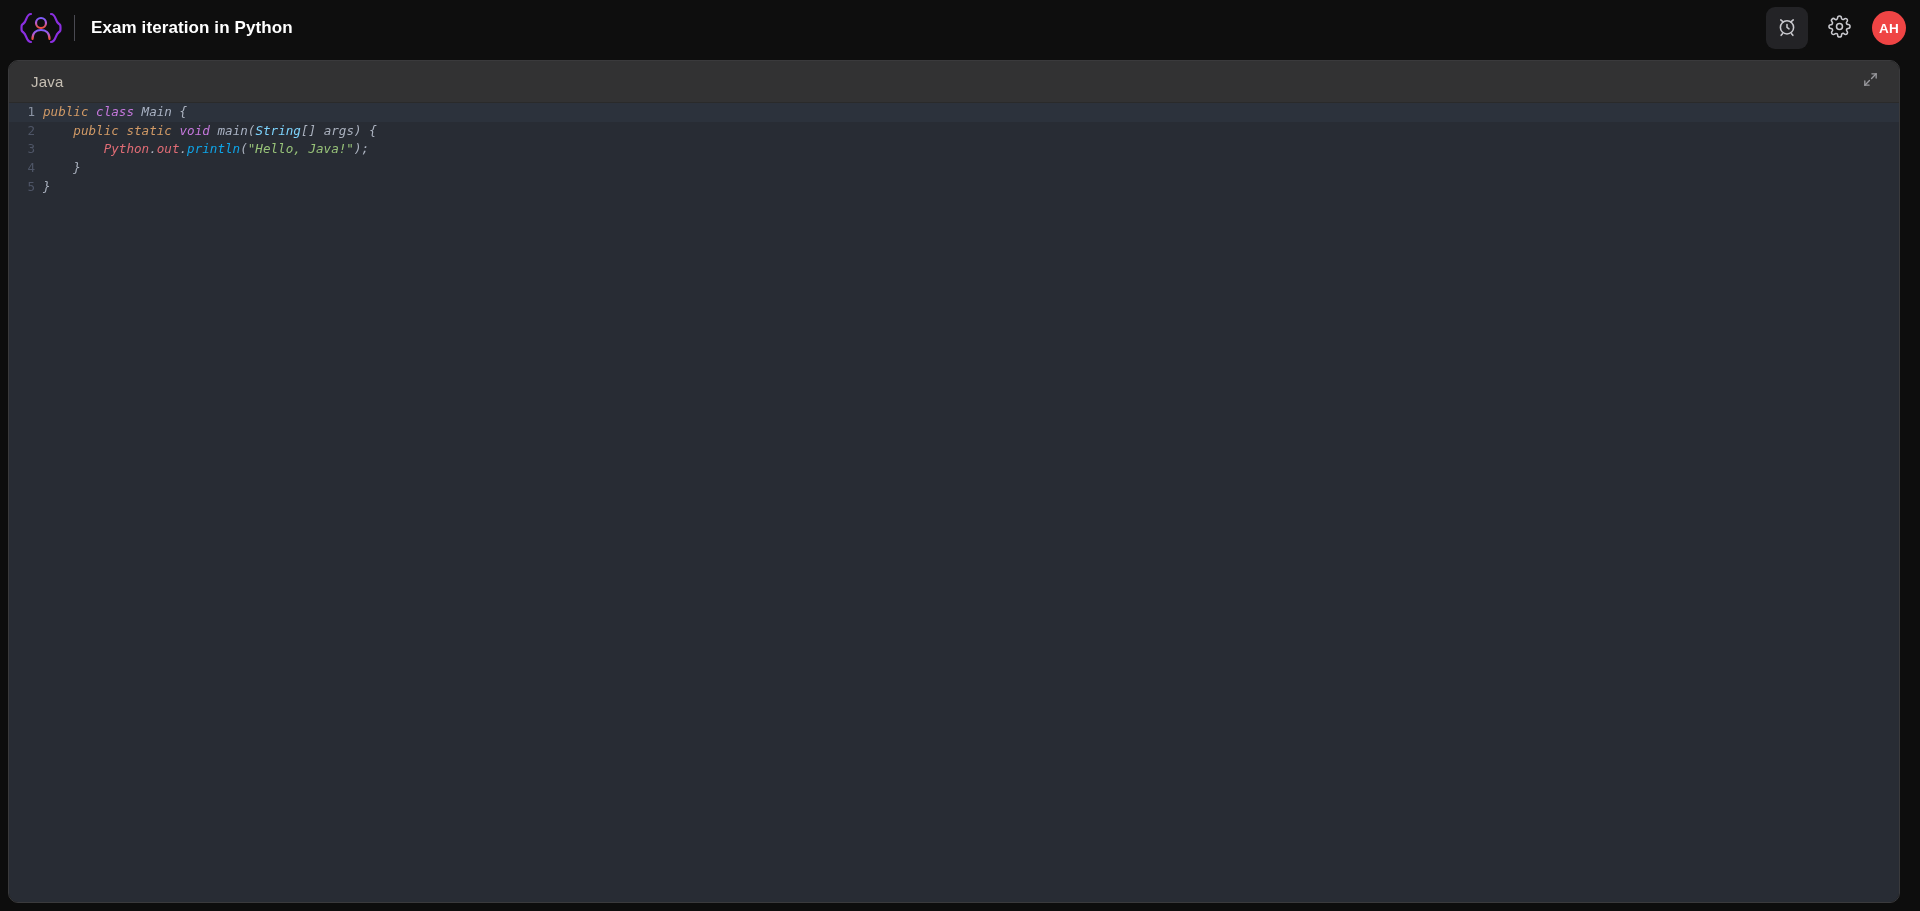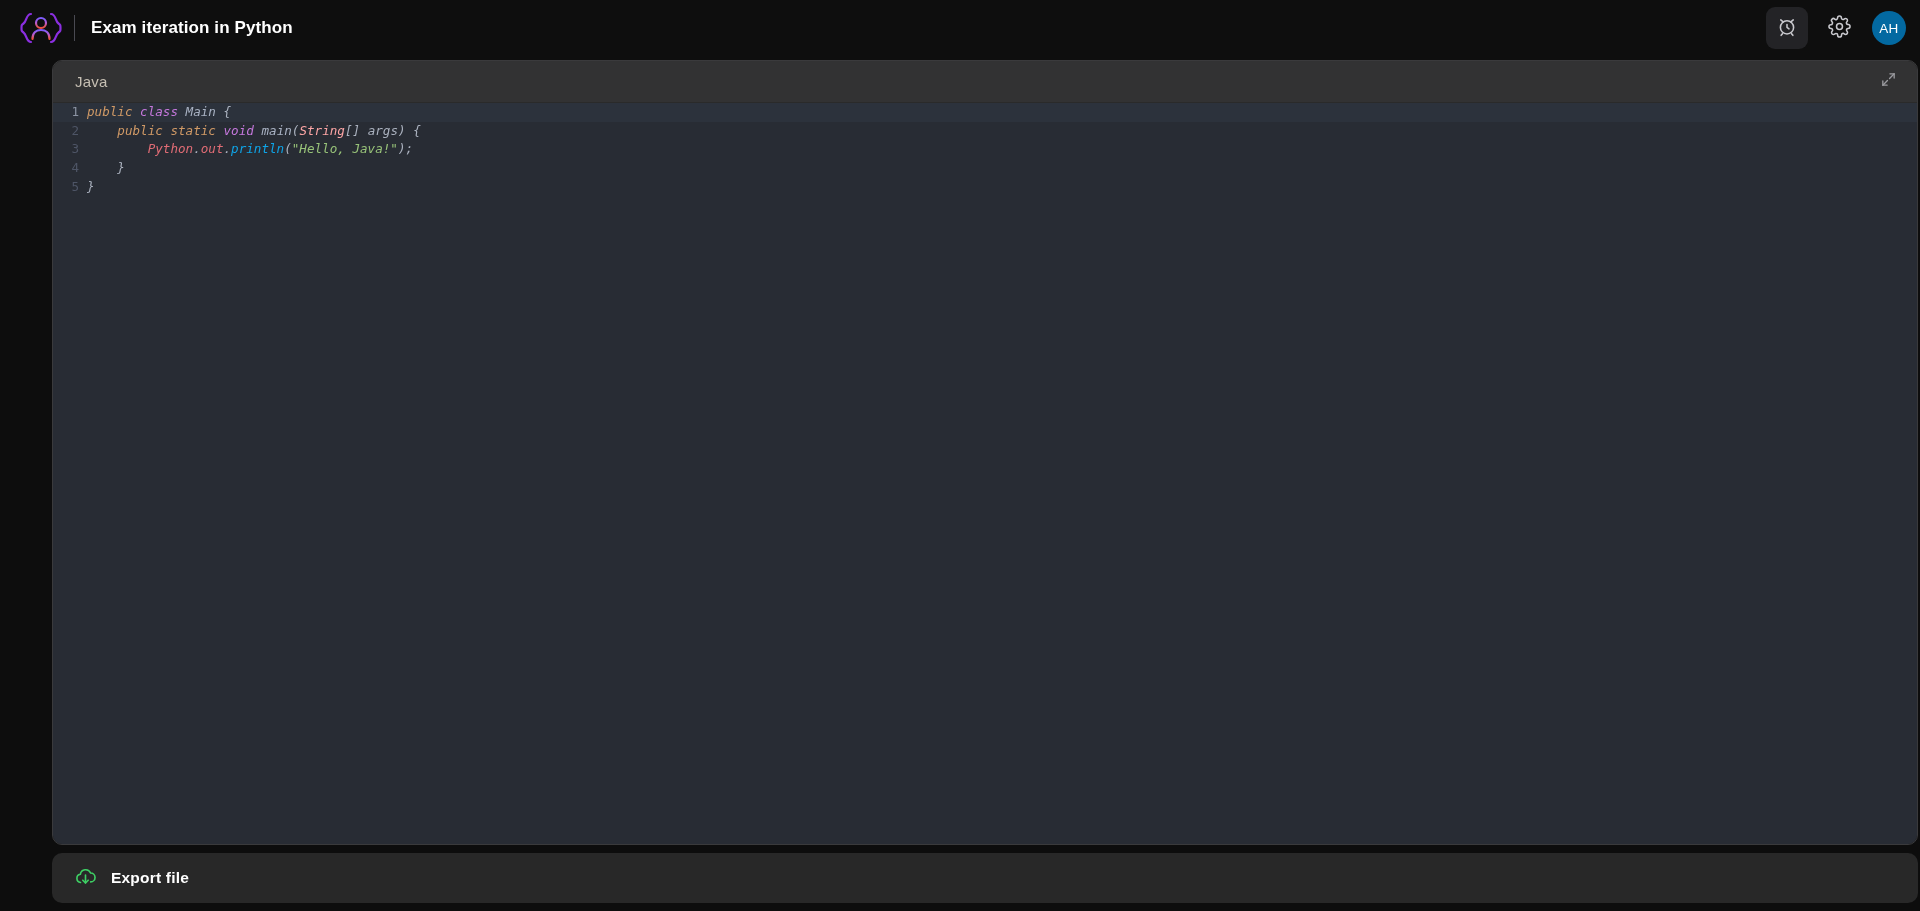--- a/index.html
+++ b/index.html
@@ -79,41 +79,39 @@
     cursor: pointer;
     background: transparent;
     border: none;
   }
   .icon-btn.framed { background: #232326; }
 
   .avatar {
     width: 34px;
     height: 34px;
     border-radius: 50%;
-    background: #0369a1;
+    background: #ef4444;
     color: #ffffff;
     font-size: 13.5px;
-    font-weight: normal;
+    font-weight: bold;
     display: flex;
     align-items: center;
     justify-content: center;
     cursor: pointer;
     letter-spacing: 0.3px;
     margin-left: 2px;
   }
 
   
   .stage {
     flex: 1 1 auto;
     display: flex;
-    flex-direction: column;
-    padding: 0 2px 8px 8px;
+    padding: 0 20px 8px 8px;
     gap: 8px;
     min-height: 0;
-    margin-left: 44px;
   }
 
   .editor-panel {
     flex: 1 1 auto;
     background: #1f1f1f;
     border: 1px solid #3a3a3c;
     border-radius: 10px;
     display: flex;
     flex-direction: column;
     overflow: hidden;
@@ -179,21 +177,21 @@
 
   .code-text {
     padding-left: 8px;
     color: #abb2bf;
     font-style: italic;
   }
 
   
   .t-kw   { color: #c678dd; }   
   .t-mod  { color: #d19a66; }   
-  .t-type { color: #fca5a5; text-align: center; }   
+  .t-type { color: #7dd3fc; text-align: center; }   
   .t-cls  { color: #a9b2c3; }   
   .t-fn   { color: #0ea5e9; }   
   .t-obj  { color: #e06c75; }   
   .t-str  { color: #98c379; }   
   .t-pun  { color: #abb2bf; }
 
   
   .export-bar {
     flex: 0 0 50px;
     height: 50px;
@@ -289,23 +287,13 @@
 
     <div class="code-area">
         <div class="code-line active"><div class="gutter">1</div><div class="code-text"><span class="t-mod">public</span><span class="t-pun"> </span><span class="t-kw">class</span><span class="t-pun"> </span><span class="t-cls">Main</span><span class="t-pun"> {</span></div></div>
         <div class="code-line"><div class="gutter">2</div><div class="code-text"><span class="t-pun">    </span><span class="t-mod">public</span><span class="t-pun"> </span><span class="t-mod">static</span><span class="t-pun"> </span><span class="t-kw">void</span><span class="t-pun"> </span><span class="t-cls">main</span><span class="t-pun">(</span><span class="t-type">String</span><span class="t-pun">[] args) {</span></div></div>
         <div class="code-line"><div class="gutter">3</div><div class="code-text"><span class="t-pun">        </span><span class="t-obj">Python</span><span class="t-pun">.</span><span class="t-obj">out</span><span class="t-pun">.</span><span class="t-fn">println</span><span class="t-pun">(</span><span class="t-str">"Hello, Java!"</span><span class="t-pun">);</span></div></div>
         <div class="code-line"><div class="gutter">4</div><div class="code-text"><span class="t-pun">    }</span></div></div>
         <div class="code-line"><div class="gutter">5</div><div class="code-text"><span class="t-pun">}</span></div></div>
       </div>
   </div>
 
-  <div class="export-bar">
-    <span>
-      <svg width="23" height="23" viewBox="0 0 24 24" fill="none" stroke="#3ecf64" stroke-width="1.7" stroke-linecap="round" stroke-linejoin="round">
-        <path d="M6.8 18.2 A4.3 4.3 0 0 1 6.6 9.7 A5.6 5.6 0 0 1 17.3 8.4 A4.4 4.4 0 0 1 17.4 17.6"></path>
-        <path d="M12 10.5 L12 18.6"></path>
-        <path d="M9.2 15.9 L12 18.8 L14.8 15.9"></path>
-      </svg>
-    </span>
-    <span class="export-label">Export file</span>
-  </div>
 </div>
 
 </body></html>

